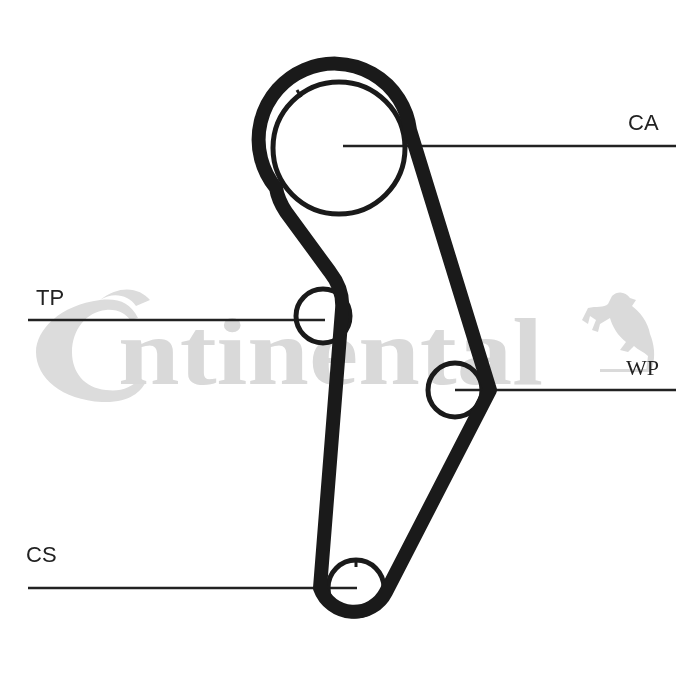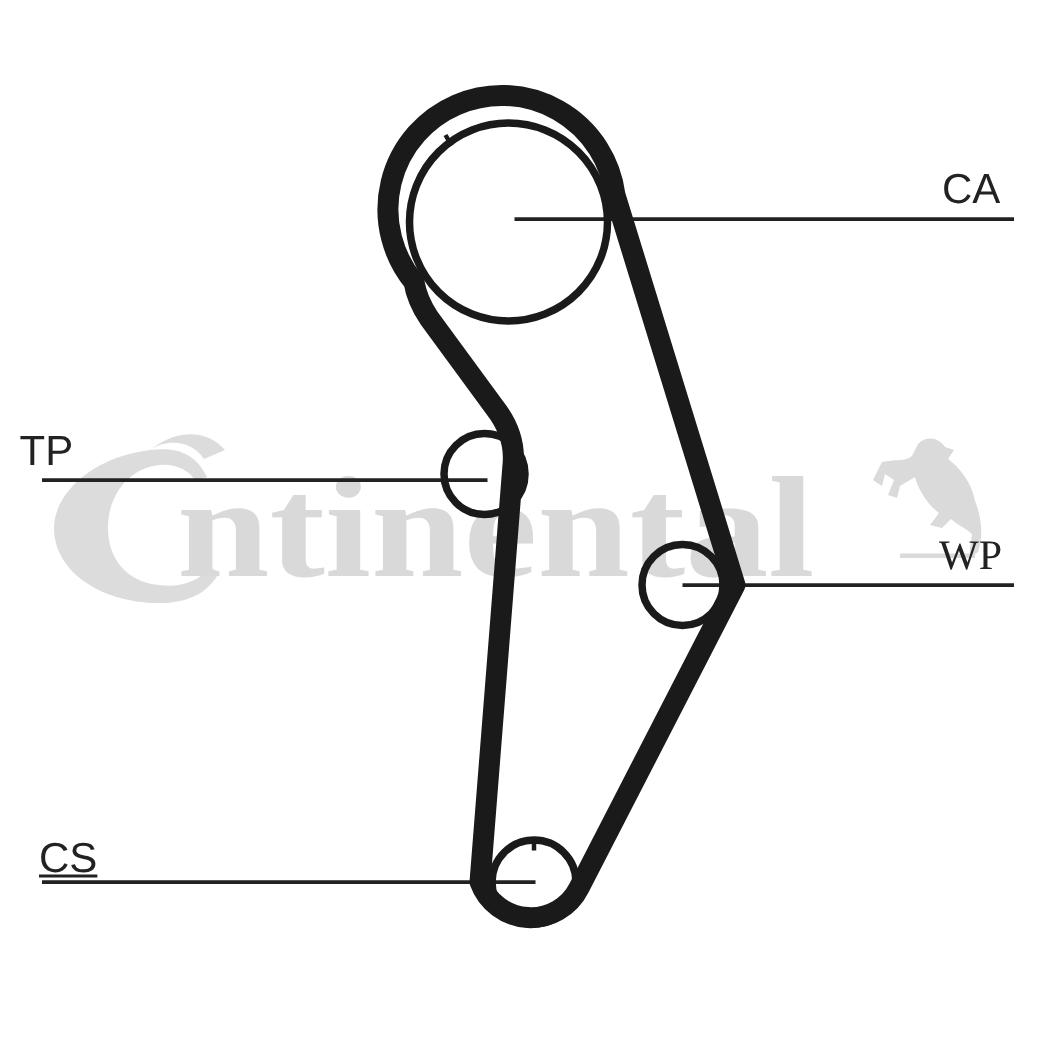--- a/index.html
+++ b/index.html
@@ -1,19 +1,19 @@
 <!DOCTYPE html>
 <html><head>
   <meta charset="utf-8">
   <style>
     html, body { margin: 0; padding: 0; background: #ffffff; }
     body { width: 700px; height: 700px; position: relative; overflow: hidden; font-family: "Liberation Sans", "DejaVu Sans", sans-serif; }
     #diagram { position: absolute; left: 0; top: 0; width: 700px; height: 700px; }
     .watermark-text { font-family: "Liberation Serif", "DejaVu Serif", serif; font-weight: bold; fill: #d9d9d9; }
-    .label { position: absolute; font-family: "Liberation Sans", "DejaVu Sans", sans-serif; font-size: 28px; color: #222222; letter-spacing: 0px; line-height: 1; }
+    .label { position: absolute; font-family: "Liberation Sans", "DejaVu Sans", sans-serif; font-size: 22px; color: #222222; letter-spacing: 0px; line-height: 1; }
   </style>
 </head>
 <body>
 
 <svg id="diagram" viewBox="0 0 700 700" xmlns="http://www.w3.org/2000/svg">
 
   <g>
 
     <path d="M 100 300 C 60 305 36 330 36 352 C 36 378 62 400 102 402 C 130 403 140 392 146 382 L 140 378 C 132 388 120 392 106 390 C 84 388 72 372 72 352 C 72 330 86 312 106 310 C 118 309 126 314 130 320 L 138 318 C 130 302 118 298 100 300 Z" fill="#dcdcdc"></path>
     <path d="M 100 300 C 112 292 128 294 136 306 L 150 300 C 140 288 120 284 100 300 Z" fill="#dcdcdc"></path>
@@ -48,15 +48,15 @@
            L 342 310
            Q 344 290 330 272
            L 286 212
            Q 278 200 276 188 Z" fill="none" stroke="#1a1a1a" stroke-width="14" stroke-linejoin="round"></path>
 
   <line x1="297" y1="90" x2="301" y2="97" stroke="#1a1a1a" stroke-width="3"></line>
   <line x1="356" y1="561" x2="356" y2="567" stroke="#1a1a1a" stroke-width="3"></line>
 </svg>
 
 <div class="label" style="left:628px; top:112px;">CA</div>
-<div class="label" style="left:13px; top:287px;">TP</div>
+<div class="label" style="left:36px; top:287px;">TP</div>
 <div class="label" style="left:626px; top:357px;font-family:Liberation Serif, serif;">WP</div>
-<div class="label" style="left:26px; top:558px;text-decoration:underline;">CS</div>
+<div class="label" style="left:26px; top:544px;">CS</div>
 
 </body></html>

